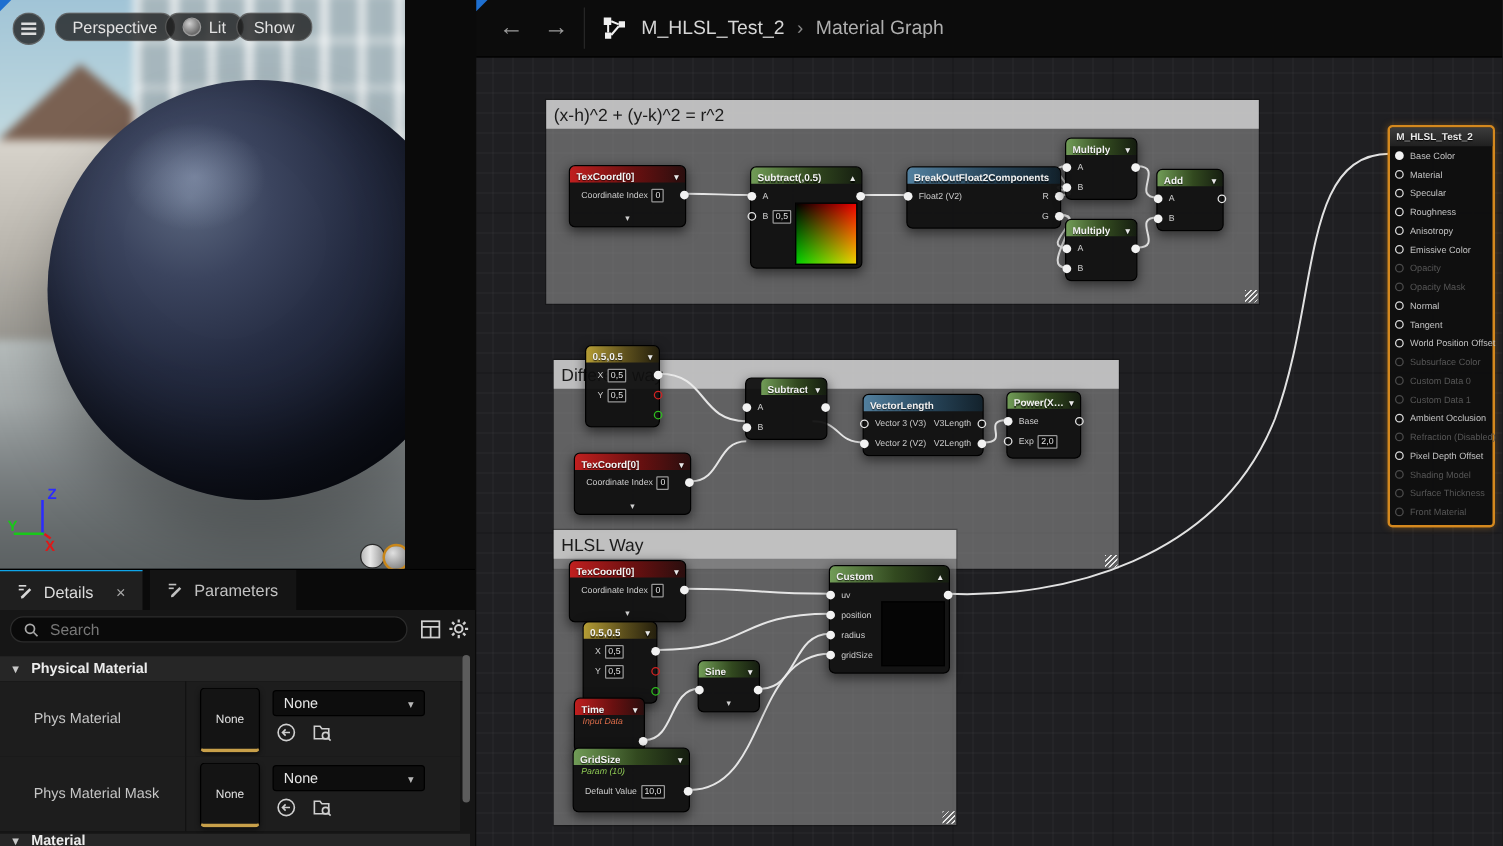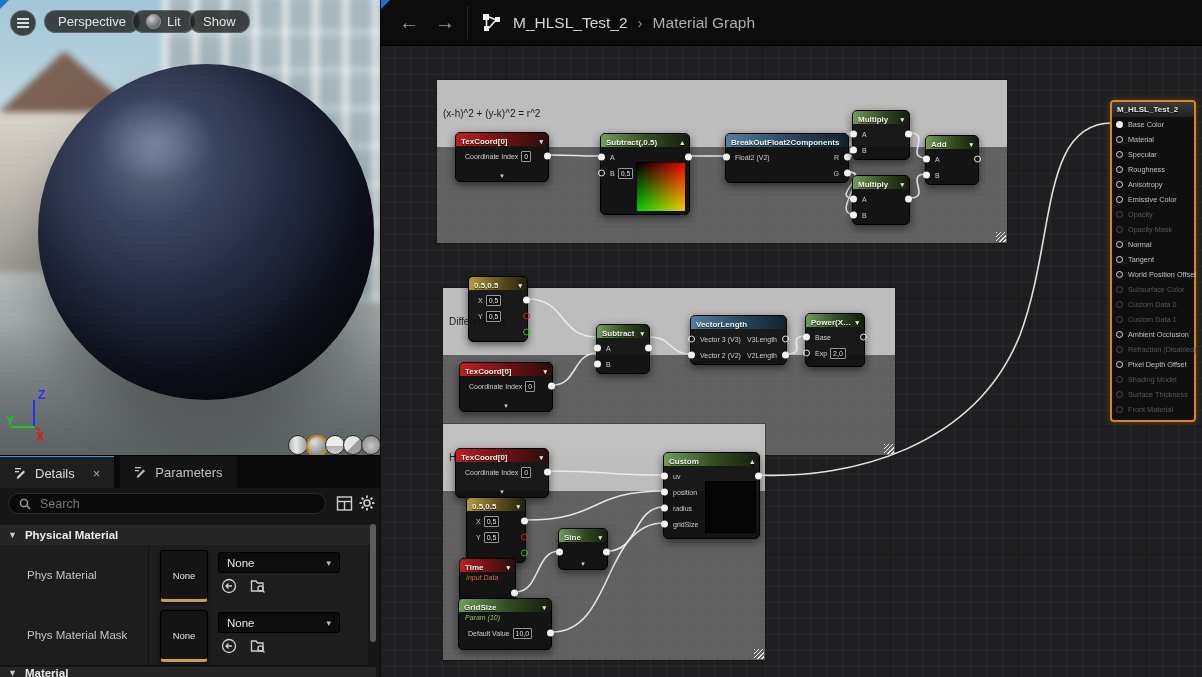--- a/index.html
+++ b/index.html
@@ -1,21 +1,21 @@
 <!DOCTYPE html>
 <html><head>
 <meta charset="utf-8">
 <style>
   html,body{margin:0;padding:0;background:#000;width:1202px;height:677px;overflow:hidden;
     font-family:"Liberation Sans",sans-serif;-webkit-font-smoothing:antialiased}
   #app{position:relative;width:1202px;height:677px;background:#0a0a0a;overflow:hidden}
   .corner{position:absolute;width:0;height:0;border-top:9px solid #1e6fd0;border-right:9px solid transparent;z-index:60}
 
   
-  #viewport{position:absolute;left:0;top:0;width:380px;height:455px;overflow:hidden;background:#8fa4ae}
+  #viewport{position:absolute;left:0;top:0;width:324px;height:455px;overflow:hidden;background:#8fa4ae}
   #photo{position:absolute;inset:-8px;filter:blur(3.5px)}
   #photo .sky{position:absolute;inset:0;background:linear-gradient(180deg,#9fc3d6 0%,#bcd6de 22%,#d9e2e4 38%,#c7cecd 52%,#abb1b1 66%,#8f9597 82%,#737a7c 100%)}
   #photo .bldgL{position:absolute;left:0;top:52px;width:190px;height:120px;background:#7a6152;
     clip-path:polygon(0 62%,38% 6%,78% 58%,100% 40%,100% 100%,0 100%)}
   #photo .wallL{position:absolute;left:0;top:120px;width:200px;height:160px;background:linear-gradient(180deg,#d8d4cc,#b8b4ac 60%,#9a9892)}
   #photo .bldgR{position:absolute;right:0;top:0;width:225px;height:310px;background:
     repeating-linear-gradient(90deg,rgba(255,255,255,.88) 0 5px,rgba(150,168,175,.45) 5px 30px),
     repeating-linear-gradient(180deg,rgba(255,255,255,.82) 0 5px,rgba(140,158,166,.4) 5px 38px),#cfdbdf}
   #photo .ground{position:absolute;left:0;bottom:0;right:0;height:140px;background:linear-gradient(180deg,rgba(120,126,126,0),rgba(88,93,94,.9))}
   #sphere{position:absolute;left:38px;top:64px;width:336px;height:336px;border-radius:50%;
@@ -87,22 +87,22 @@
   #crumb .cur{color:#aeaeae;font-size:15.5px}
   #graph-area{position:absolute;left:381px;top:45px;width:821px;height:632px;overflow:hidden;background-color:#1f1f22;
     background-image:
       linear-gradient(rgba(255,255,255,.045) 1px,transparent 1px),
       linear-gradient(90deg,rgba(255,255,255,.045) 1px,transparent 1px),
       linear-gradient(rgba(0,0,0,.55) 1px,transparent 1px),
       linear-gradient(90deg,rgba(0,0,0,.55) 1px,transparent 1px);
     background-size:16px 16px,16px 16px,128px 128px,128px 128px;background-position:-3px -3px}
   #graph-world{position:absolute;left:-381px;top:-45px;width:1202px;height:677px}
   .gcomment{position:absolute;background:rgba(152,152,152,.55);box-shadow:0 0 0 1px rgba(0,0,0,.25)}
-  .ctitle{height:35px;background:rgba(198,198,198,.92);color:#1c1c1c;font-size:10px;display:flex;align-items:center;
-    padding:16px 6px;white-space:nowrap;overflow:hidden}
+  .ctitle{height:23px;background:rgba(198,198,198,.92);color:#1c1c1c;font-size:14px;display:flex;align-items:center;
+    padding:0 6px;white-space:nowrap;overflow:hidden}
   .chandle{position:absolute;right:1px;bottom:1px;width:10px;height:10px;
     background:repeating-linear-gradient(135deg,#e6e6e6 0 1px,transparent 1px 3px)}
   #wires{position:absolute;left:0;top:0;pointer-events:none}
   .gnode{position:absolute;background:rgba(15,15,15,.94);border:1px solid #000;border-radius:5px;box-shadow:0 3px 9px rgba(0,0,0,.55)}
   .ghead{height:13px;display:flex;align-items:flex-end;padding:0 5px;border-radius:4px 4px 0 0;font-size:8px;font-weight:bold;
     color:#f2f2f2;text-shadow:0 1px 1px rgba(0,0,0,.8);white-space:nowrap;overflow:hidden}
   .ghead.red{background:linear-gradient(90deg,#c01f1f 0%,#6a1010 55%,#2a0e0e 100%)}
   .ghead.green{background:linear-gradient(90deg,#719c57 0%,#32491f 55%,#151d10 100%)}
   .ghead.blue{background:linear-gradient(90deg,#52809f 0%,#27455a 55%,#13222c 100%)}
   .ghead.gold{background:linear-gradient(90deg,#b59d35 0%,#5c4f1c 55%,#241f0d 100%)}
@@ -460,21 +460,21 @@
             <span class="gtitle">TexCoord[0]</span>
             <span class="gchev">▾</span>
           </div>
           <div class="grow" style="top: 16px;">
             <span class="glabel">Coordinate Index</span>
             <span class="gbox">0</span>
             <span class="pin out filled"></span>
           </div>
           <div class="gbot">▾</div>
         </div>
-        <div class="gnode" style="left: 596px; top: 324px; width: 52px; height: 48px;">
+        <div class="gnode" style="left: 596px; top: 302px; width: 52px; height: 48px; padding-left: 12px;">
           <div class="ghead green">
             <span class="gtitle">Subtract</span>
             <span class="gchev">▾</span>
           </div>
           <div class="grow" style="top: 16px;">
             <span class="pin in filled"></span>
             <span class="glabel">A</span>
             <span class="pin out filled"></span>
           </div>
           <div class="grow" style="top: 32px;">

